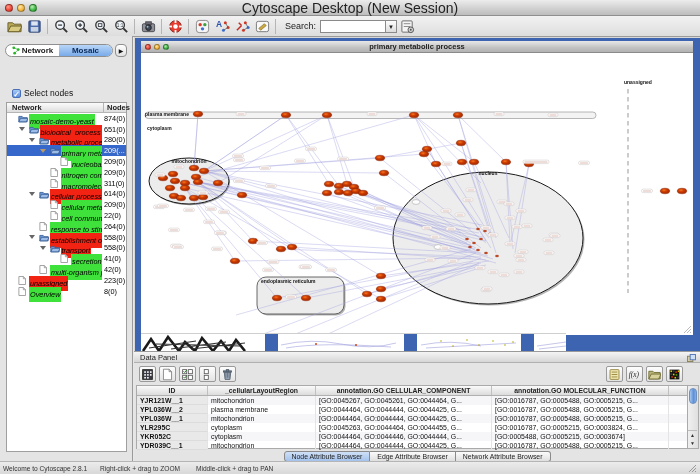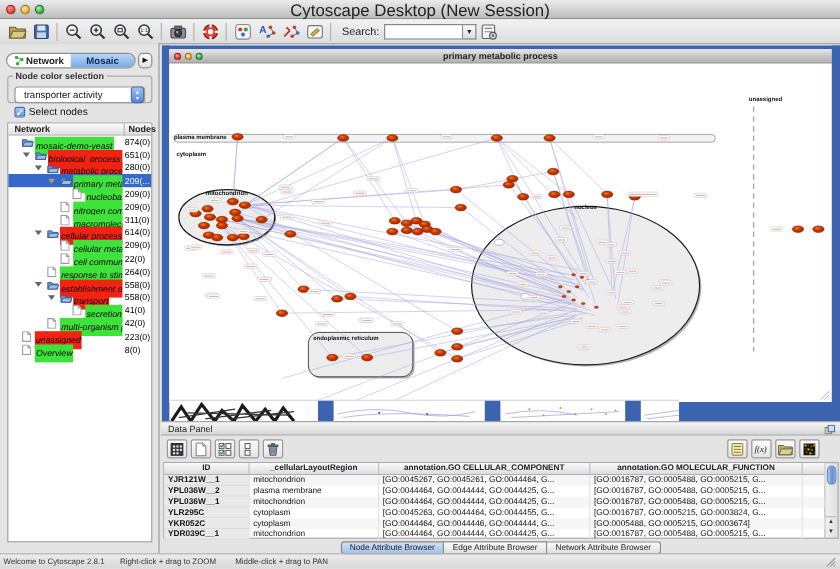--- a/index.html
+++ b/index.html
@@ -250,27 +250,20 @@
             <line x1="7" y1="4" x2="3" y2="8" stroke="#2db52d" stroke-width=".8"></line>
           </svg>
           <span>Network</span>
         </div>
        <div class="cp-tab sel">
           <span>Mosaic</span>
         </div>
      </div>
      <div class="cp-arrowbtn">▶</div>
     </div>
-  <div id="cp-group" class="abs">
-    <div class="gtitle">Node color selection</div>
-    <div id="cp-combo">
-      <div class="val">transporter activity</div>
-      <div class="stepper">▲<br>▼</div>
-    </div>
-  </div>
   <div id="cp-check" class="abs">
     <div class="box">✓</div>
     <div class="lbl">Select nodes</div>
   </div>
   <div id="cp-treewrap" class="abs">
     <div id="cp-treeheader">
       <div class="c1">Network</div>
       <div class="c2">Nodes</div>
     </div>
     <div id="tree">

